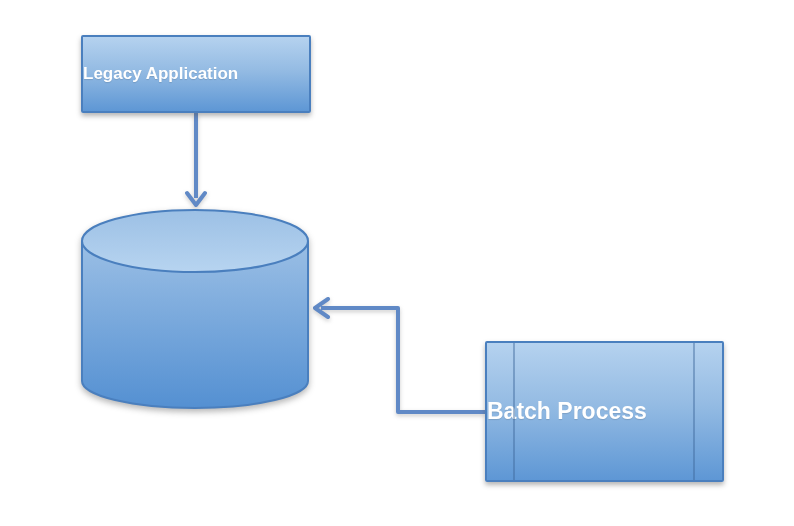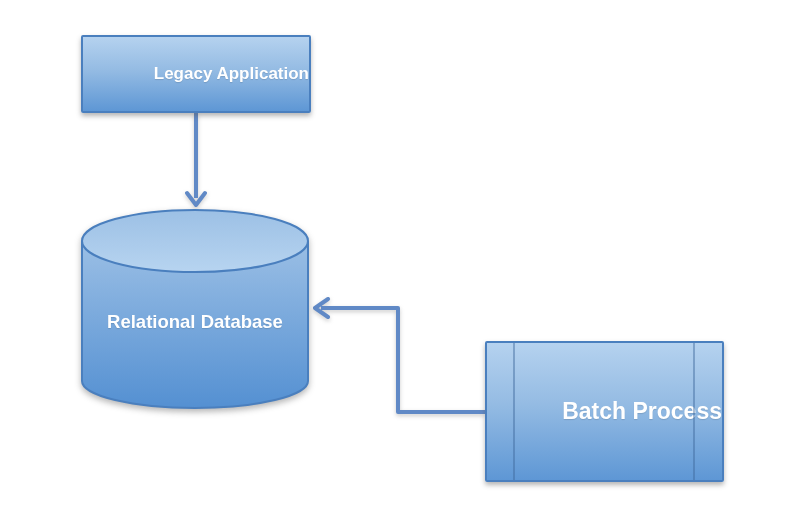--- a/index.html
+++ b/index.html
@@ -23,21 +23,21 @@
     user-select: none;
   }
   .box-node {
     position: absolute;
     border: 2px solid #4a7fbe;
     border-radius: 2px;
     background: linear-gradient(180deg, #b5d2ef 0%, #94bbe3 45%, #5e97d5 100%);
     box-shadow: 0 3px 5px rgba(90,90,90,0.45);
     display: flex;
     align-items: center;
-    justify-content: flex-end;
+    justify-content: flex-start;
   }
   #legacy-box {
     left: 81px;
     top: 35px;
     width: 226px;
     height: 74px;
     font-size: 17px;
   }
   #batch-box {
     left: 485px;
@@ -98,21 +98,20 @@
       <path d="M485,412 L398,412 L398,308 L321,308" fill="none" stroke="#6089c6" stroke-width="4" stroke-linejoin="round"></path>
       <polyline points="328,299 315,308 328,317" fill="none" stroke="#6089c6" stroke-width="4" stroke-linecap="round" stroke-linejoin="round"></polyline>
     </g>
 
     <g class="shape-shadow">
       <path d="M82,241 L82,381 A113,27 0 0 0 308,381 L308,241" fill="url(#cylBody)" stroke="#4a7fbe" stroke-width="2"></path>
       <ellipse cx="195" cy="241" rx="113" ry="31" fill="url(#cylTop)" stroke="#4a7fbe" stroke-width="2"></ellipse>
     </g>
   </svg>
 
-  <div id="db-label" class="node-label">Relational Database</div>
 
   <div id="legacy-box" class="box-node">
     <span class="node-label">Legacy Application</span>
   </div>
 
   <div id="batch-box" class="box-node">
     <span class="side-bar left"></span>
     <span class="side-bar right"></span>
     <span class="node-label">Batch Process</span>
   </div>

